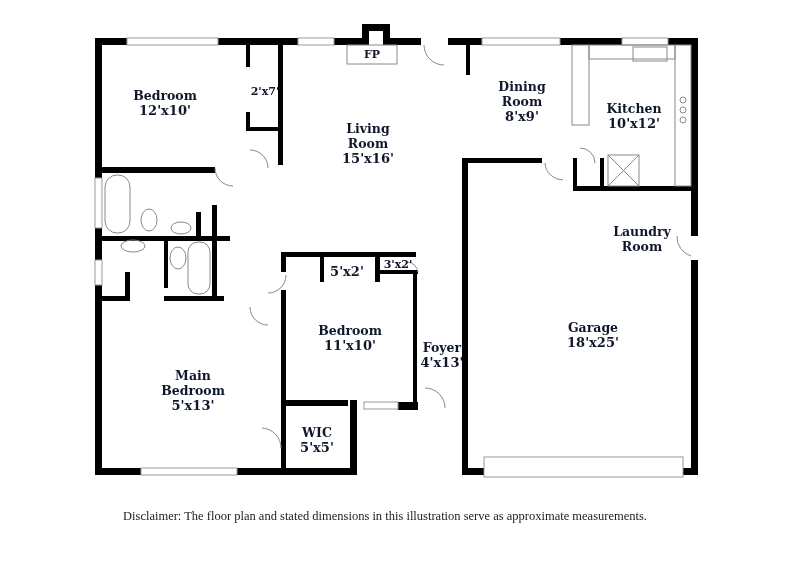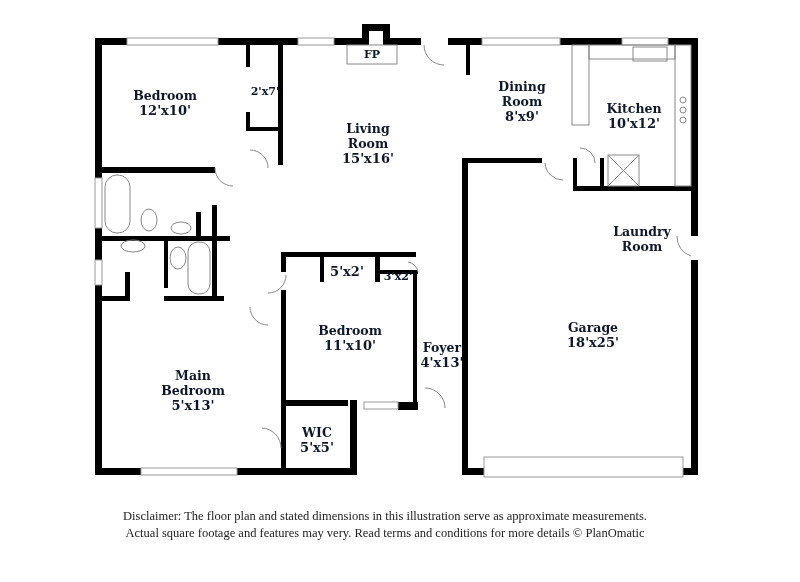--- a/index.html
+++ b/index.html
@@ -151,21 +151,21 @@
   <span class="nm">Kitchen</span>
   <span class="dim">10'x12'</span>
 </div>
 <div class="lbl" style="left:642px;top:207px;margin-top:17px;">
   <span class="nm">Laundry</span>
   <span class="nm">Room</span>
 </div>
 <div class="lbl" style="left:347px;top:264px;">
   <span class="dim">5'x2'</span>
 </div>
-<div class="lbl" style="left:398px;top:257px;margin-top:12px;">
+<div class="lbl" style="left:398px;top:257px;">
   <span class="dim small">3'x2'</span>
 </div>
 <div class="lbl" style="left:350px;top:323px;">
   <span class="nm">Bedroom</span>
   <span class="dim">11'x10'</span>
 </div>
 <div class="lbl" style="left:442px;top:340px;">
   <span class="nm">Foyer</span>
   <span class="dim">4'x13'</span>
 </div>
@@ -178,14 +178,13 @@
   <span class="nm">Bedroom</span>
   <span class="dim">5'x13'</span>
 </div>
 <div class="lbl" style="left:317px;top:425px;">
   <span class="nm">WIC</span>
   <span class="dim">5'x5'</span>
 </div>
 
 <div class="disclaimer">
   <div>Disclaimer: The floor plan and stated dimensions in this illustration serve as approximate measurements.</div>
-  <div>Actual square footage and features may very. Read terms and conditions for more details © PlanOmatic</div>
 </div>
 
 </body></html>

